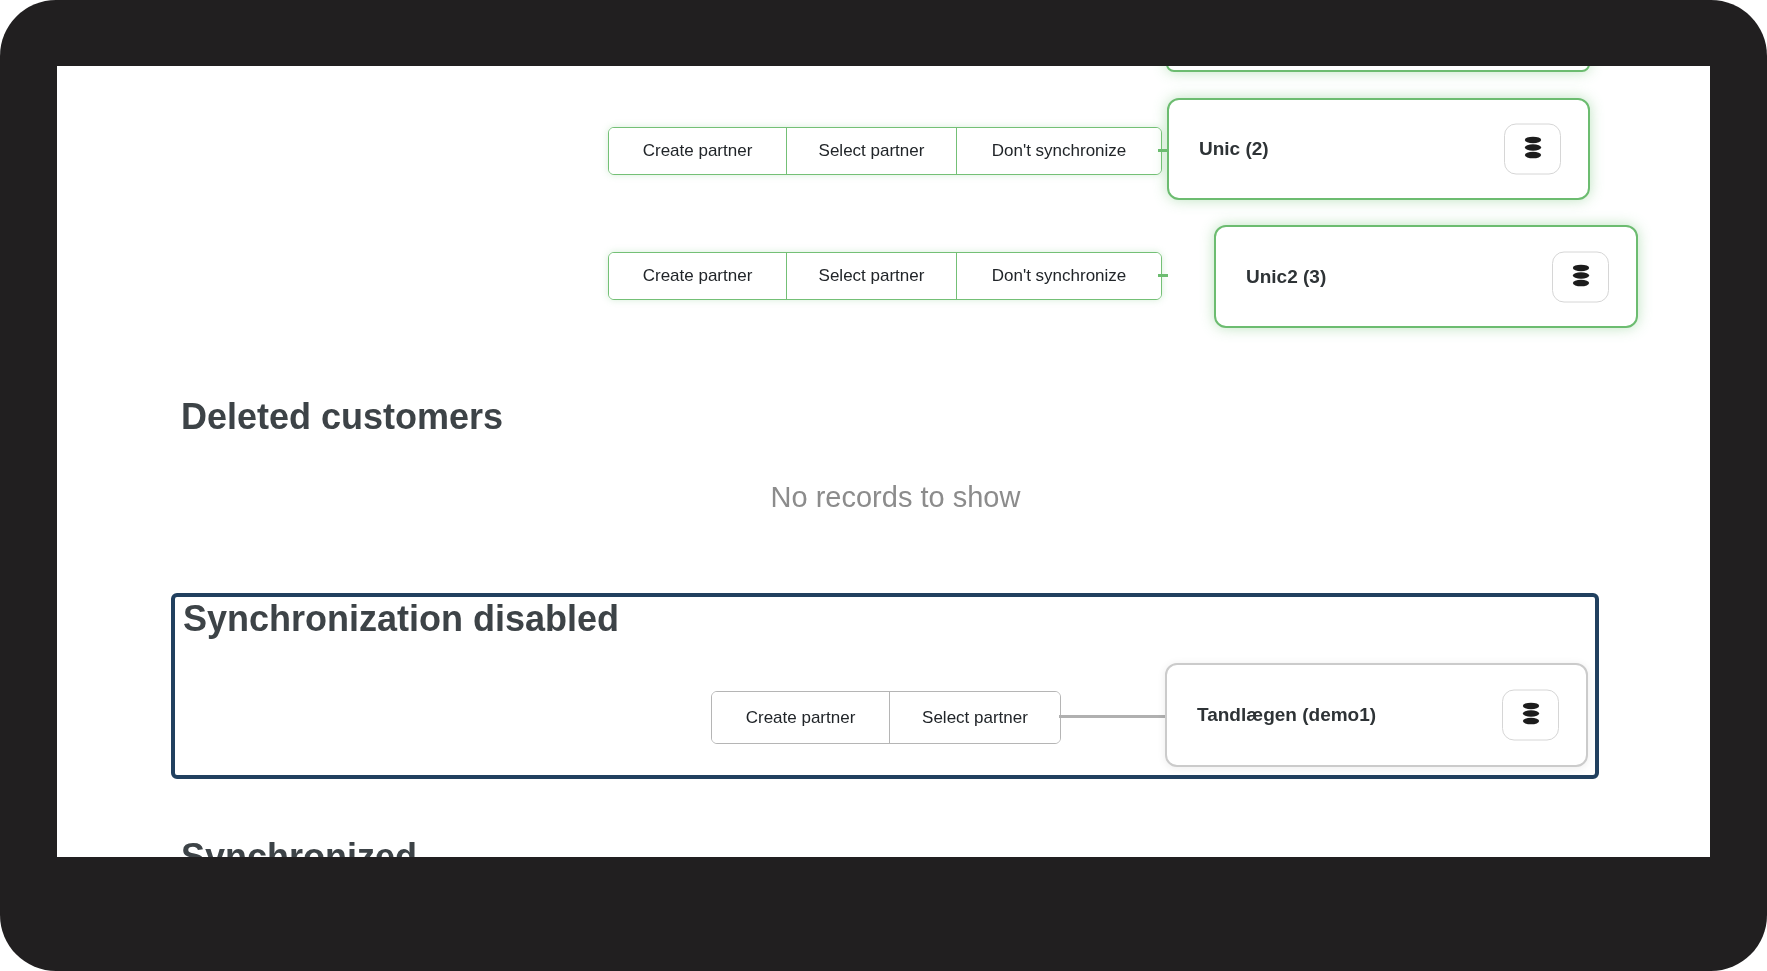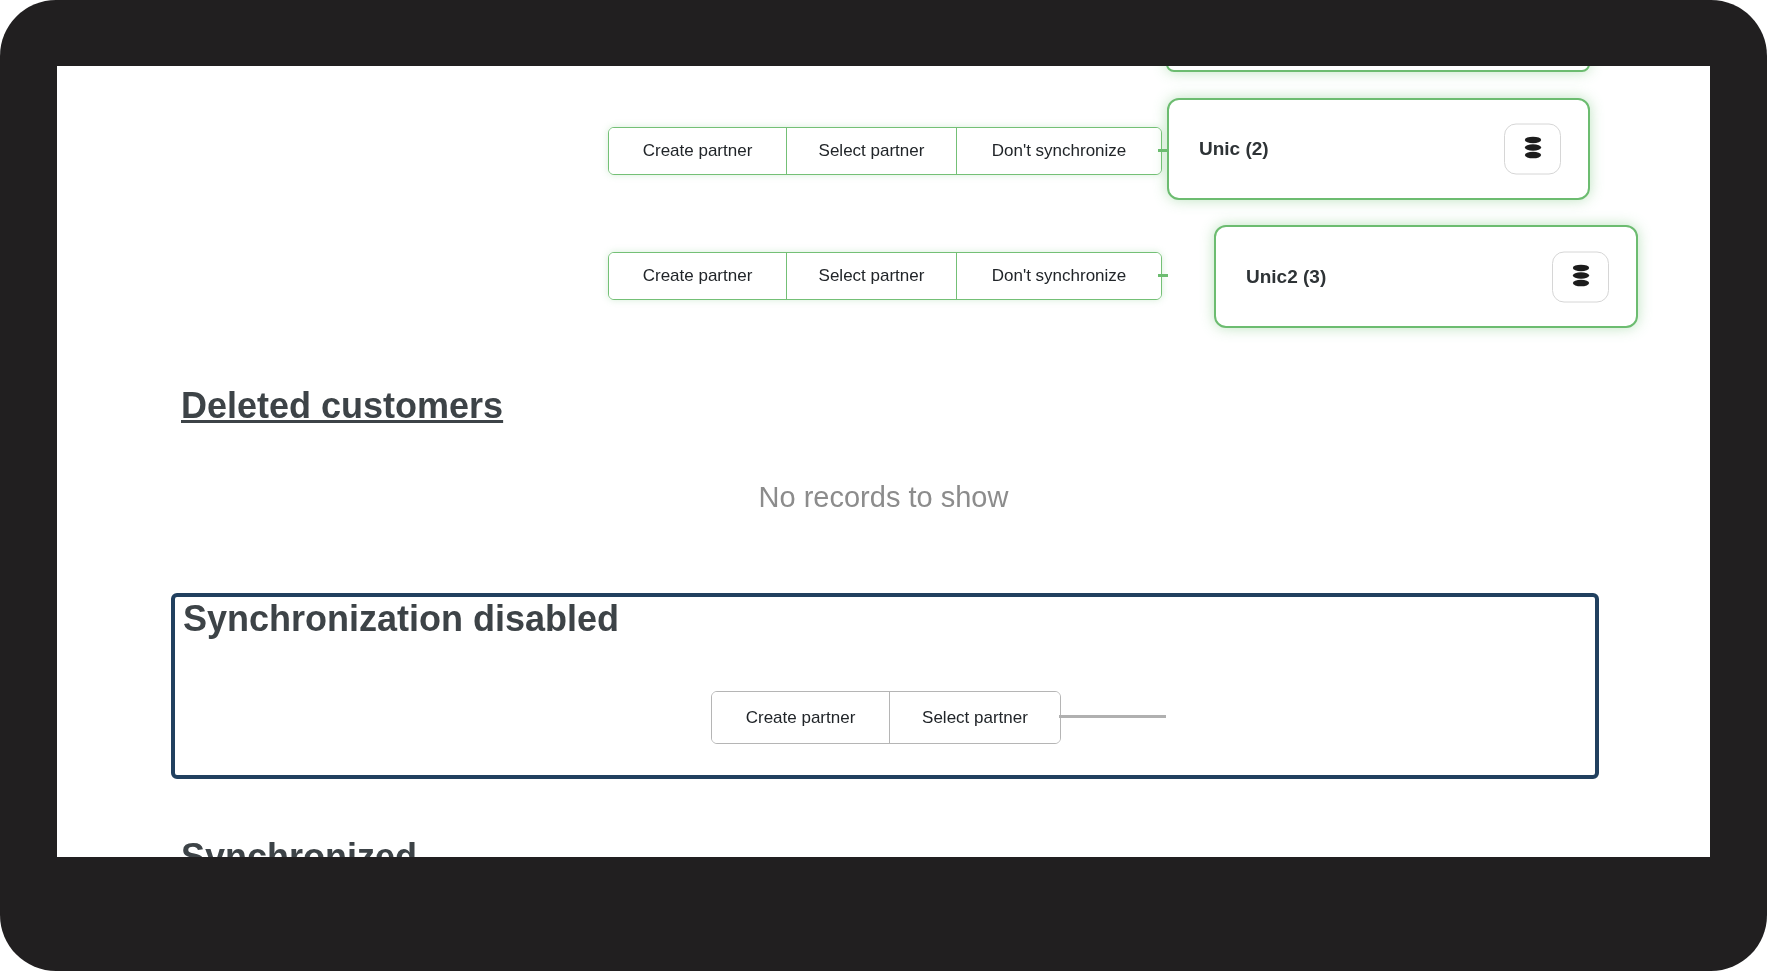--- a/index.html
+++ b/index.html
@@ -60,21 +60,21 @@
   .connector { position: absolute; height: 3px; }
   .connector.green { background: #6cbc70; }
   .connector.gray  { background: #b0b0b0; }
 
   
   .h-title {
     position: absolute; font-size: 36px; font-weight: bold; color: #3d4347;
     white-space: nowrap;
   }
   .empty-msg {
-    position: absolute; left: 0; width: 100%; text-align: center;
+    position: absolute; left: 12px; width: 100%; text-align: center;
     font-size: 29px; color: #8c8c8c;
   }
 
   
   .navy-box {
     position: absolute; left: 114px; top: 527px; width: 1428px; height: 186px;
     border: 4px solid #21405f; border-radius: 6px; background: #fff;
   }
 
   
@@ -126,31 +126,43 @@
         <span>
           <svg width="26" height="26" viewBox="0 0 24 24">
             <ellipse cx="12" cy="5" rx="7.5" ry="3" fill="#1c1c1c"></ellipse>
             <ellipse cx="12" cy="12" rx="7.5" ry="3" fill="#1c1c1c"></ellipse>
             <ellipse cx="12" cy="19" rx="7.5" ry="3" fill="#1c1c1c"></ellipse>
           </svg>
         </span>
       </button>
     </div>
 
-    <h2 class="h-title" style="left:124px; top:319px;text-decoration:underline;">Deleted customers</h2>
+    <h2 class="h-title" style="left:124px; top:330px;">Deleted customers</h2>
     <div class="empty-msg" style="top:415px;">No records to show</div>
 
     <div class="navy-box">
       <h2 style="font-size:36px; font-weight:bold; color:#3d4347; margin:1px 16px 0 8px; white-space:nowrap;">Synchronization disabled</h2>
     </div>
     <div class="seg-group gray" style="left:654px; top:625px; height:53px;">
       <button class="seg-btn" style="width:177px;">Create partner</button>
       <button class="seg-btn" style="width:171px;">Select partner</button>
     </div>
     <div class="connector gray" style="left:1002px; top:649px; width:107px;"></div>
+    <div class="card gray" style="left:1108px; top:597px; width:423px; height:104px;">
+      <span class="card-label">Tandlægen (demo1)</span>
+      <button class="icon-btn">
+        <span>
+          <svg width="26" height="26" viewBox="0 0 24 24">
+            <ellipse cx="12" cy="5" rx="7.5" ry="3" fill="#1c1c1c"></ellipse>
+            <ellipse cx="12" cy="12" rx="7.5" ry="3" fill="#1c1c1c"></ellipse>
+            <ellipse cx="12" cy="19" rx="7.5" ry="3" fill="#1c1c1c"></ellipse>
+          </svg>
+        </span>
+      </button>
+    </div>
 
     <h2 class="h-title" style="left:124px; top:770px;">Synchronized</h2>
 
     <div class="partial bottom-edge" style="left:122px; top:826px; width:430px; height:40px;"></div>
     <div class="partial bottom-edge" style="left:1108px; top:826px; width:423px; height:40px;"></div>
 
   </div>
 </div>
 
 </body></html>

